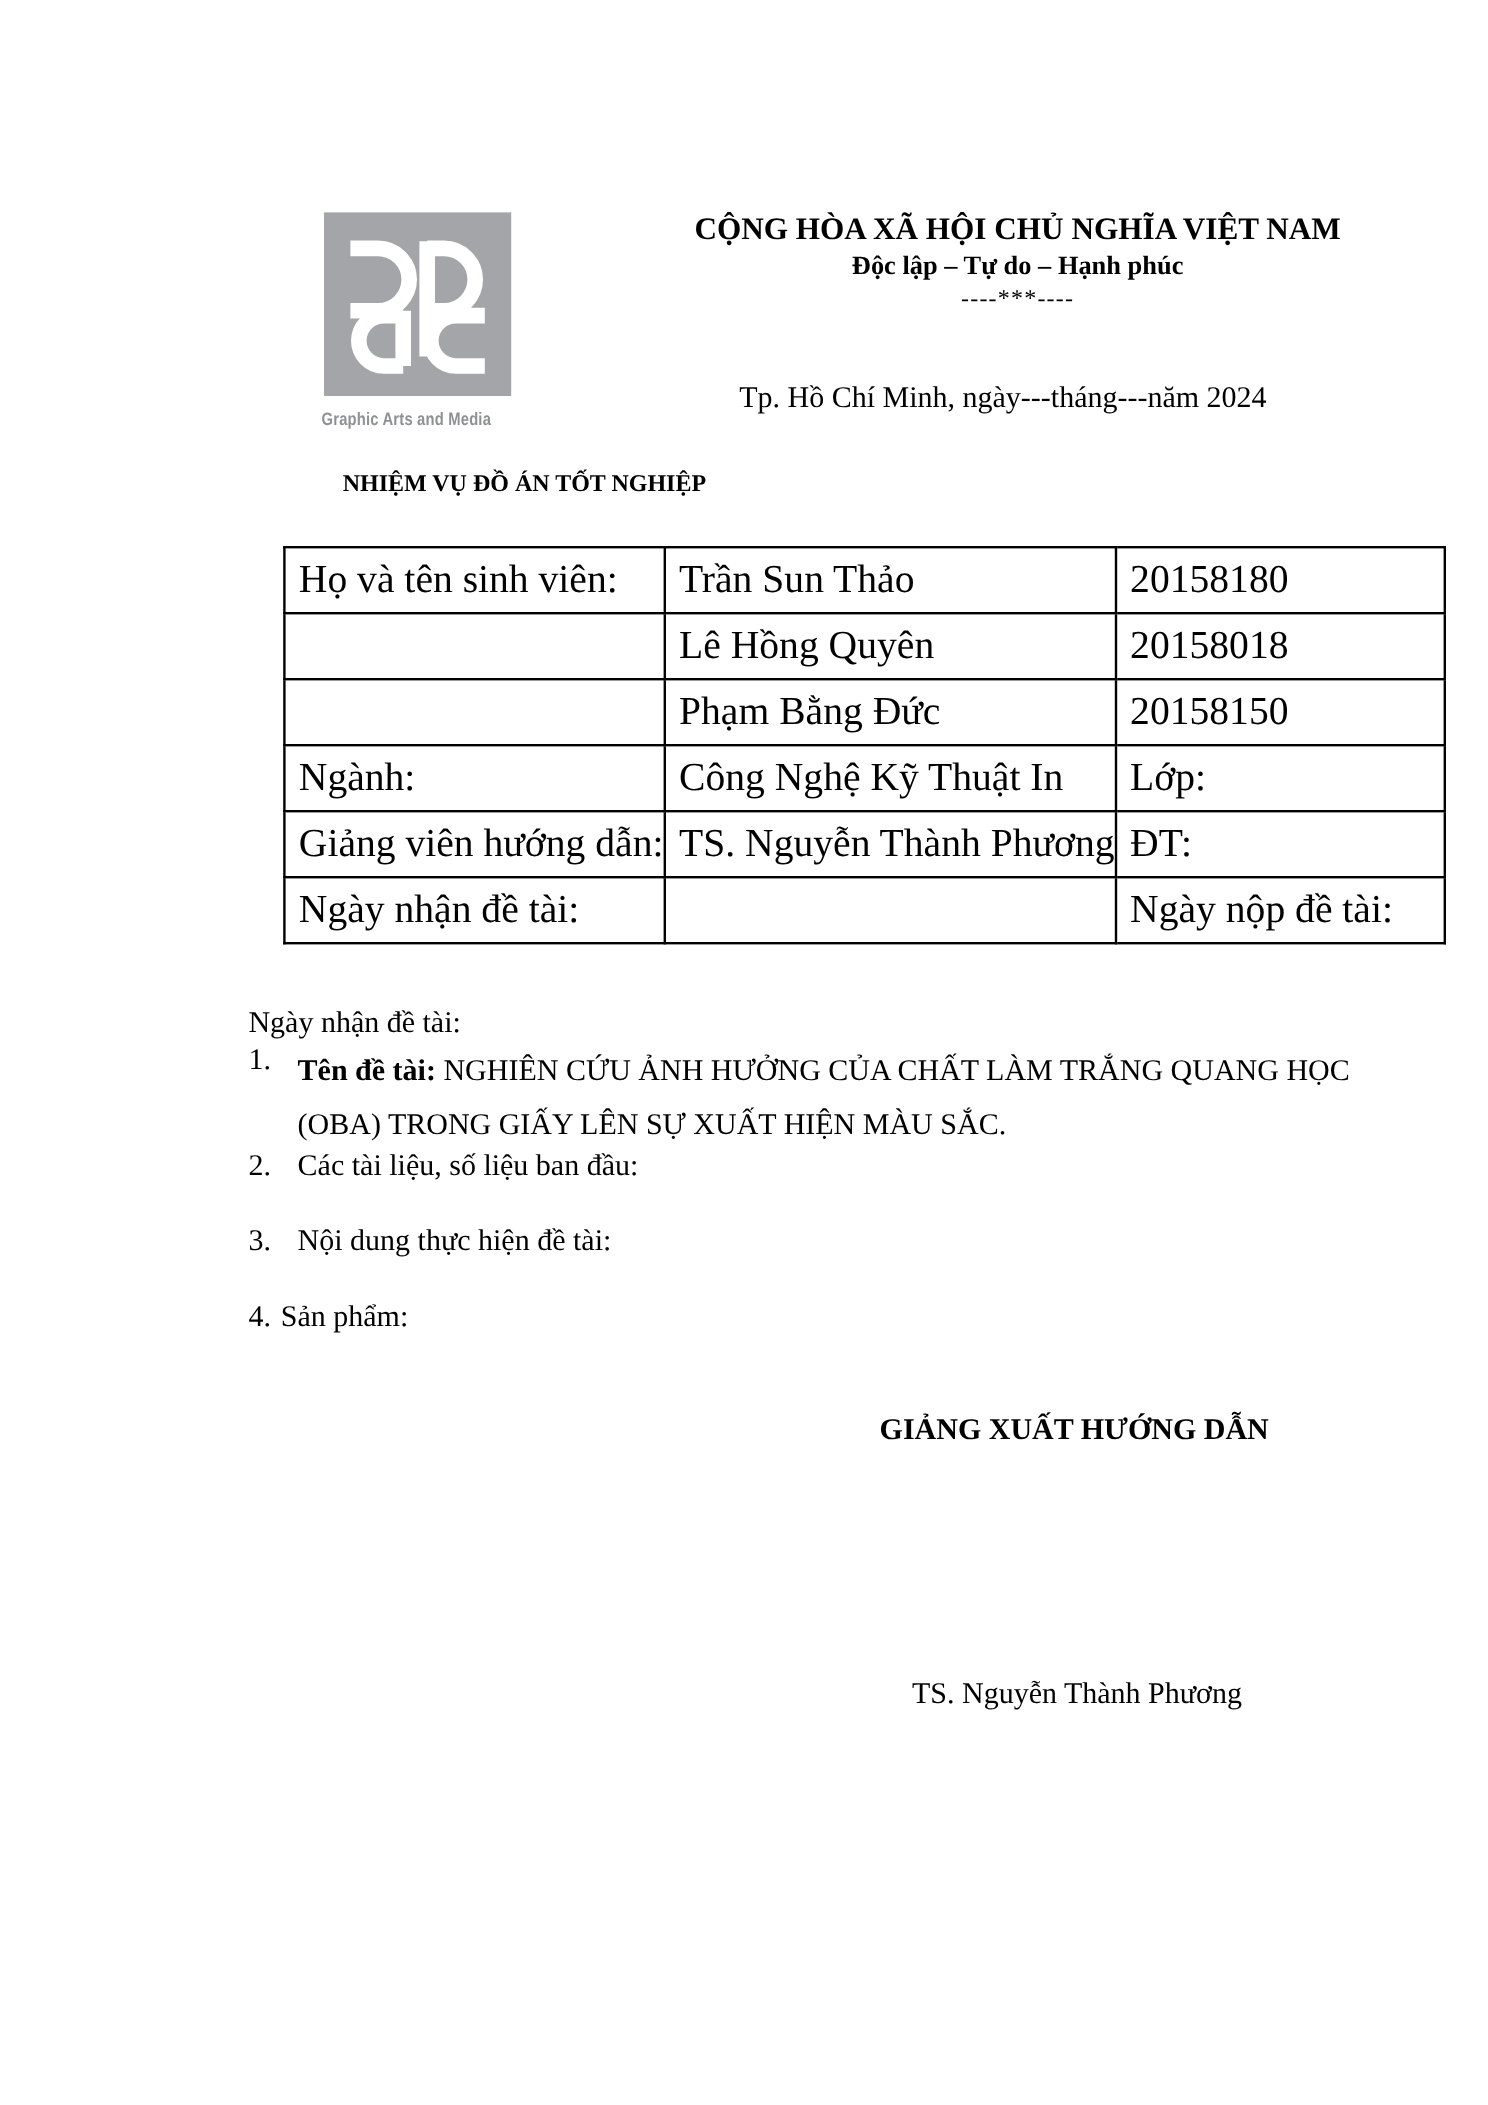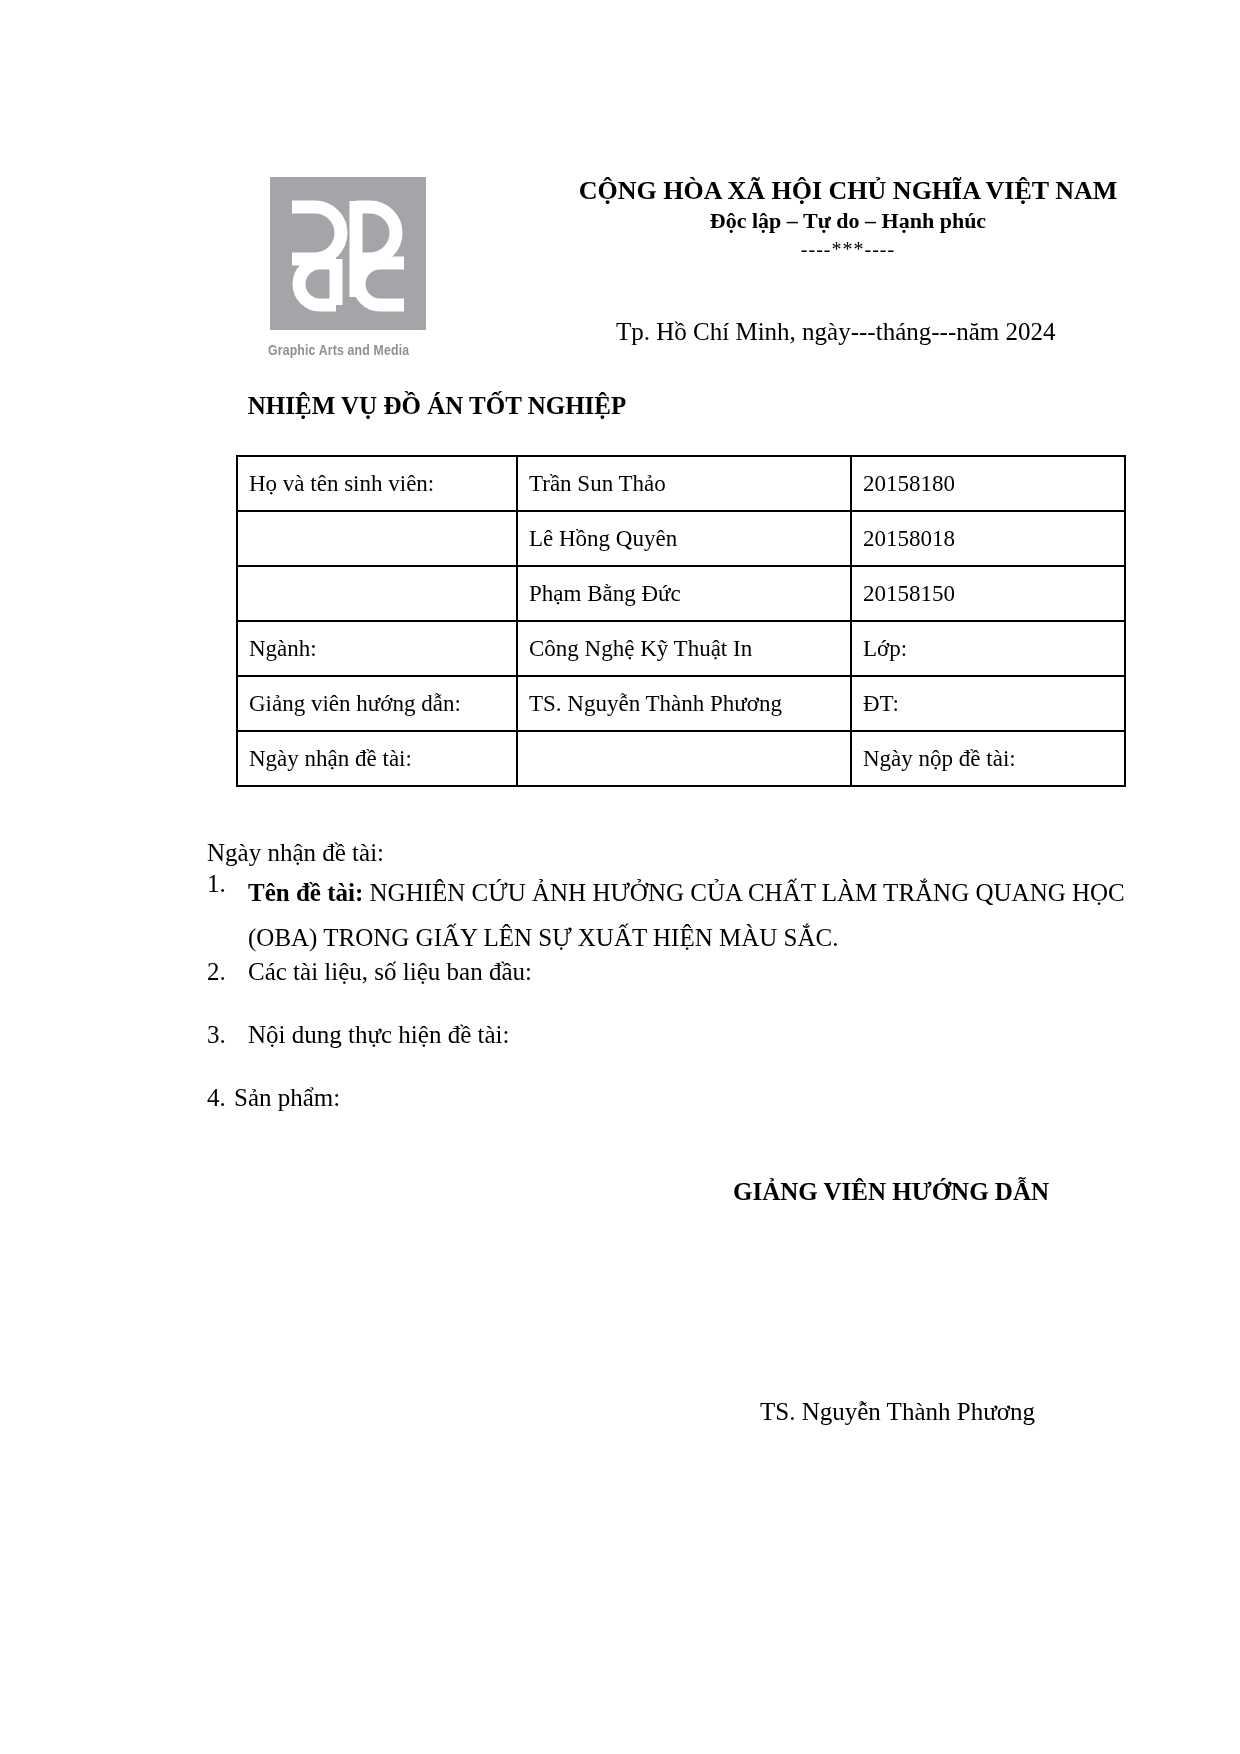--- a/index.html
+++ b/index.html
@@ -15,26 +15,26 @@
                   transform: scaleX(0.82); transform-origin: left top; white-space: nowrap; }
 
   
   .nat { left: 548px; width: 600px; text-align: center; font-weight: bold; }
   .nat-1 { top: 176px; font-size: 26px; }
   .nat-2 { top: 208px; font-size: 22px; }
   .nat-3 { top: 238px; font-size: 20px; font-weight: normal; letter-spacing: 1px; }
 
   .place-date { left: 616px; top: 318px; font-size: 25px; white-space: nowrap; }
 
-  .doc-title { left: 236px; width: 888px; top: 392px; text-align: center; font-size: 25px; font-weight: bold; }
+  .doc-title { left: 236px; width: 888px; top: 392px; text-align: center; font-size: 20px; font-weight: bold; }
   .doc-title span { position: relative; left: -243px; }
 
   
   table.info { position: absolute; left: 236px; top: 455px; border-collapse: collapse; table-layout: fixed; }
-  table.info td { border: 2.5px solid #000; height: 53px; padding: 0 0 0 11px; font-size: 23px;
+  table.info td { border: 2.5px solid #000; height: 53px; padding: 0 0 0 11px; font-size: 33px;
                   vertical-align: middle; white-space: nowrap; }
   col.c1 { width: 280px; } col.c2 { width: 334px; } col.c3 { width: 274px; }
 
   
   .body-line { font-size: 25px; white-space: nowrap; }
   .l-received { left: 207px; top: 839px; }
   .item-num { position: absolute; left: 0; }
   .item { left: 207px; }
   .item .txt { position: absolute; left: 41px; white-space: nowrap; }
   .item1 { top: 870px; width: 950px; }
@@ -132,14 +132,14 @@
 <div class="abs body-line item item3">
   <span class="item-num">3.</span>
   <span class="txt">Nội dung thực hiện đề tài:</span>
 </div>
 
 <div class="abs body-line item item4">
   <span class="item-num">4.</span>
   <span class="txt">Sản phẩm:</span>
 </div>
 
-<div class="abs sign-title">GIẢNG VIÊN HƯỚNG DẪN</div>
+<div class="abs sign-title">GIẢNG XUẤT HƯỚNG DẪN</div>
 <div class="abs sign-name">TS. Nguyễn Thành Phương</div>
 
 </body></html>

